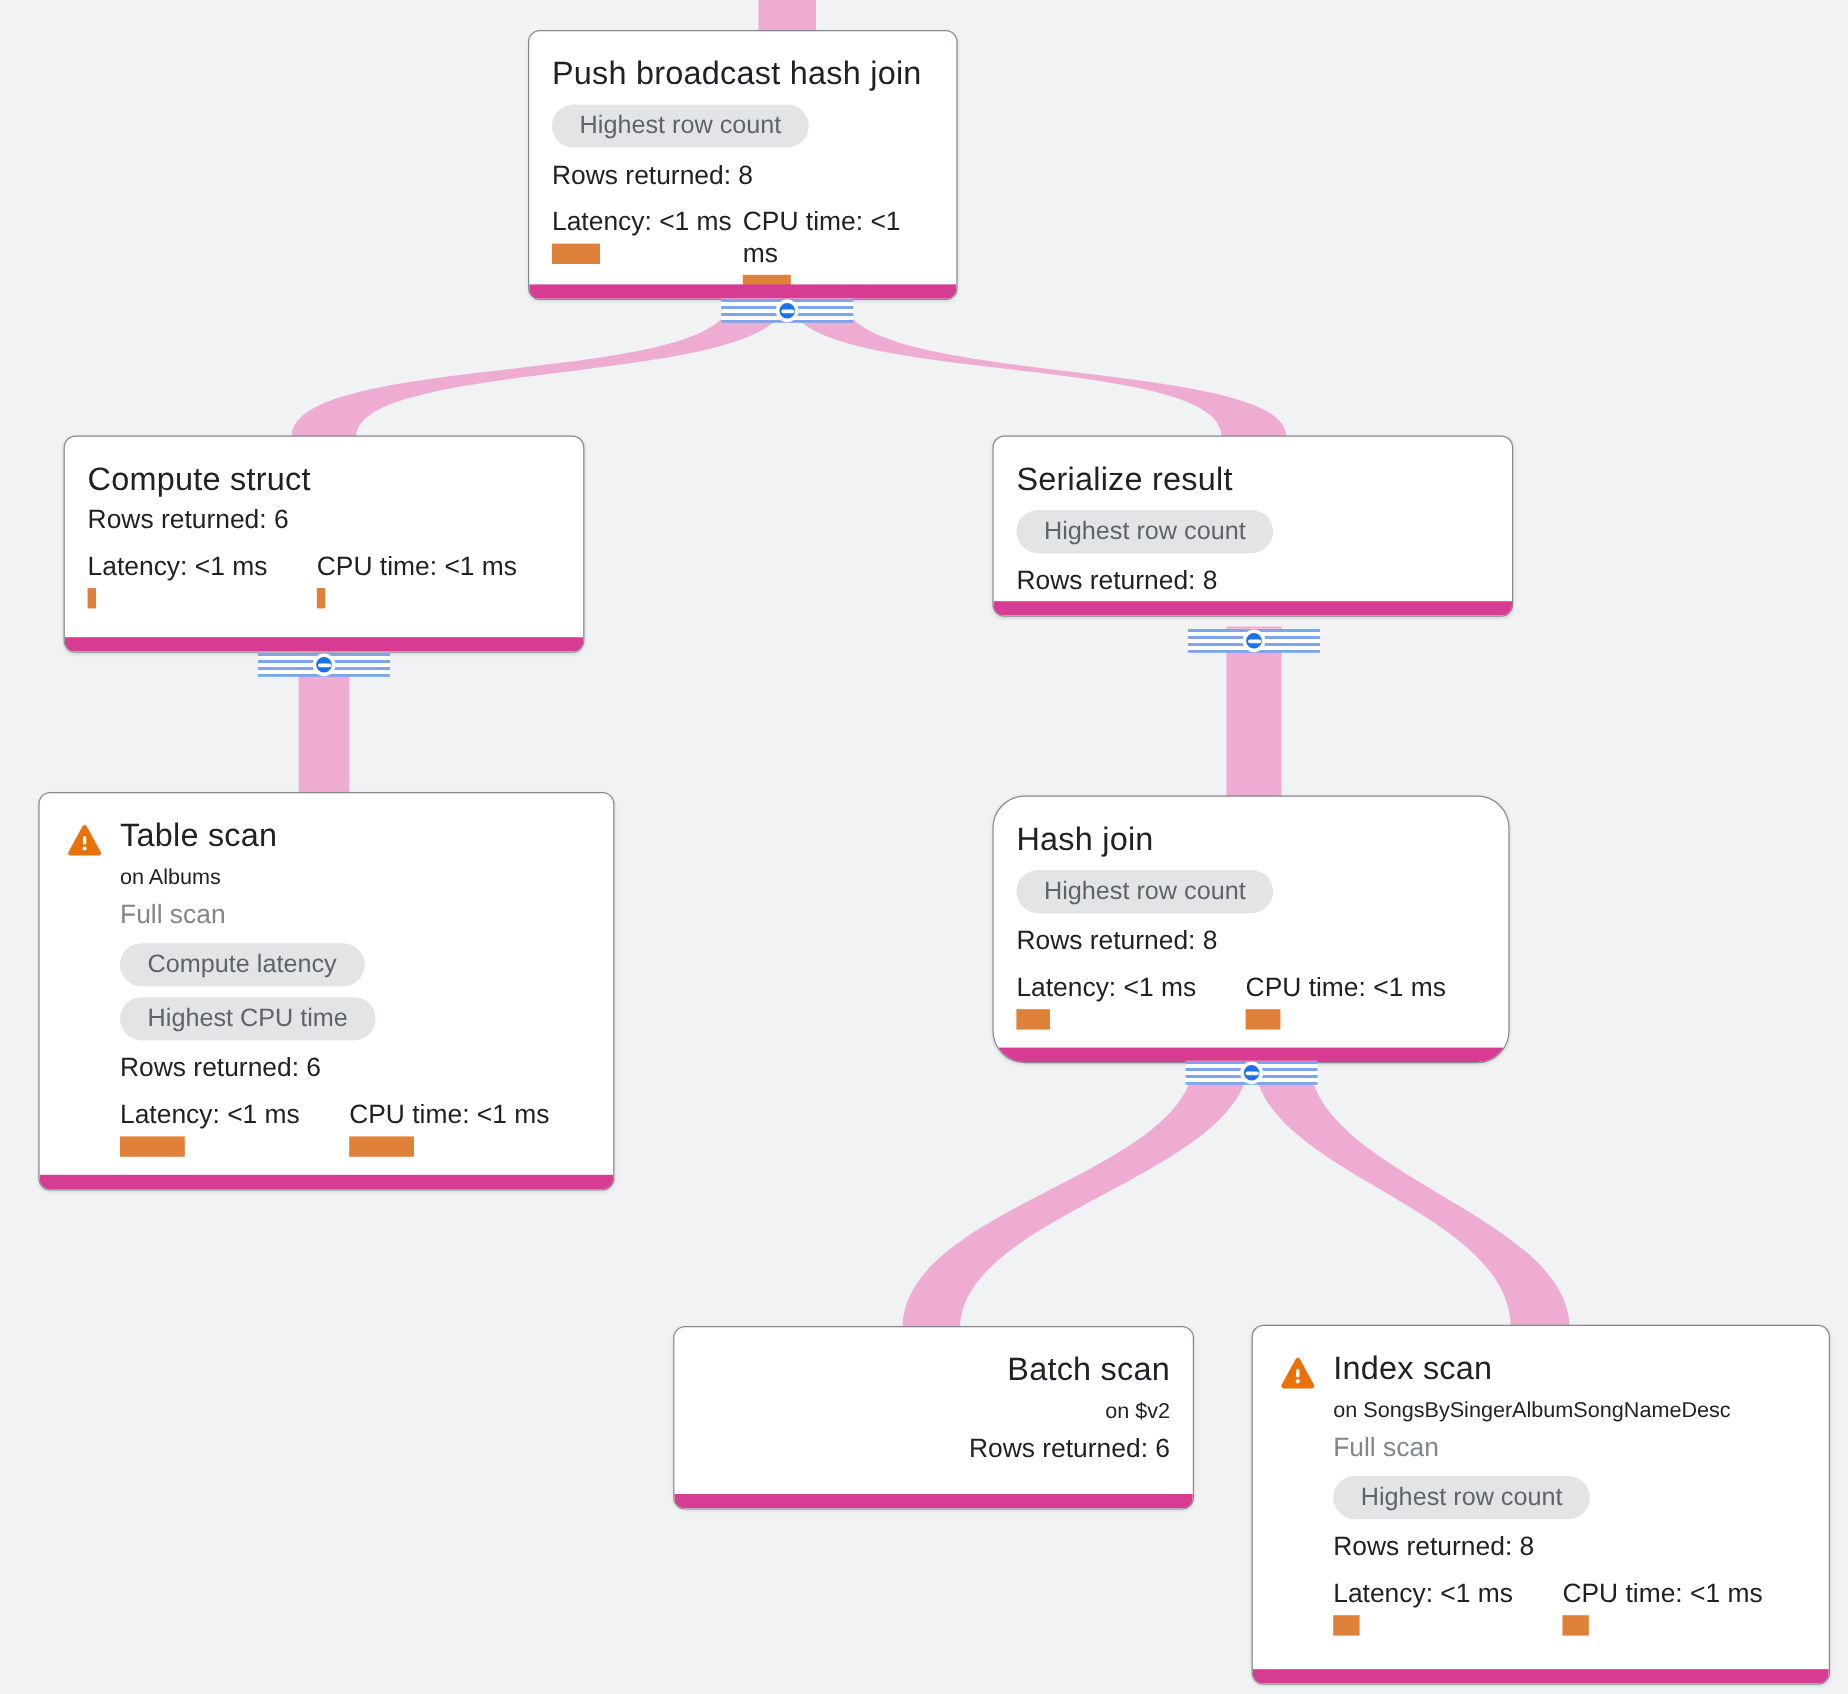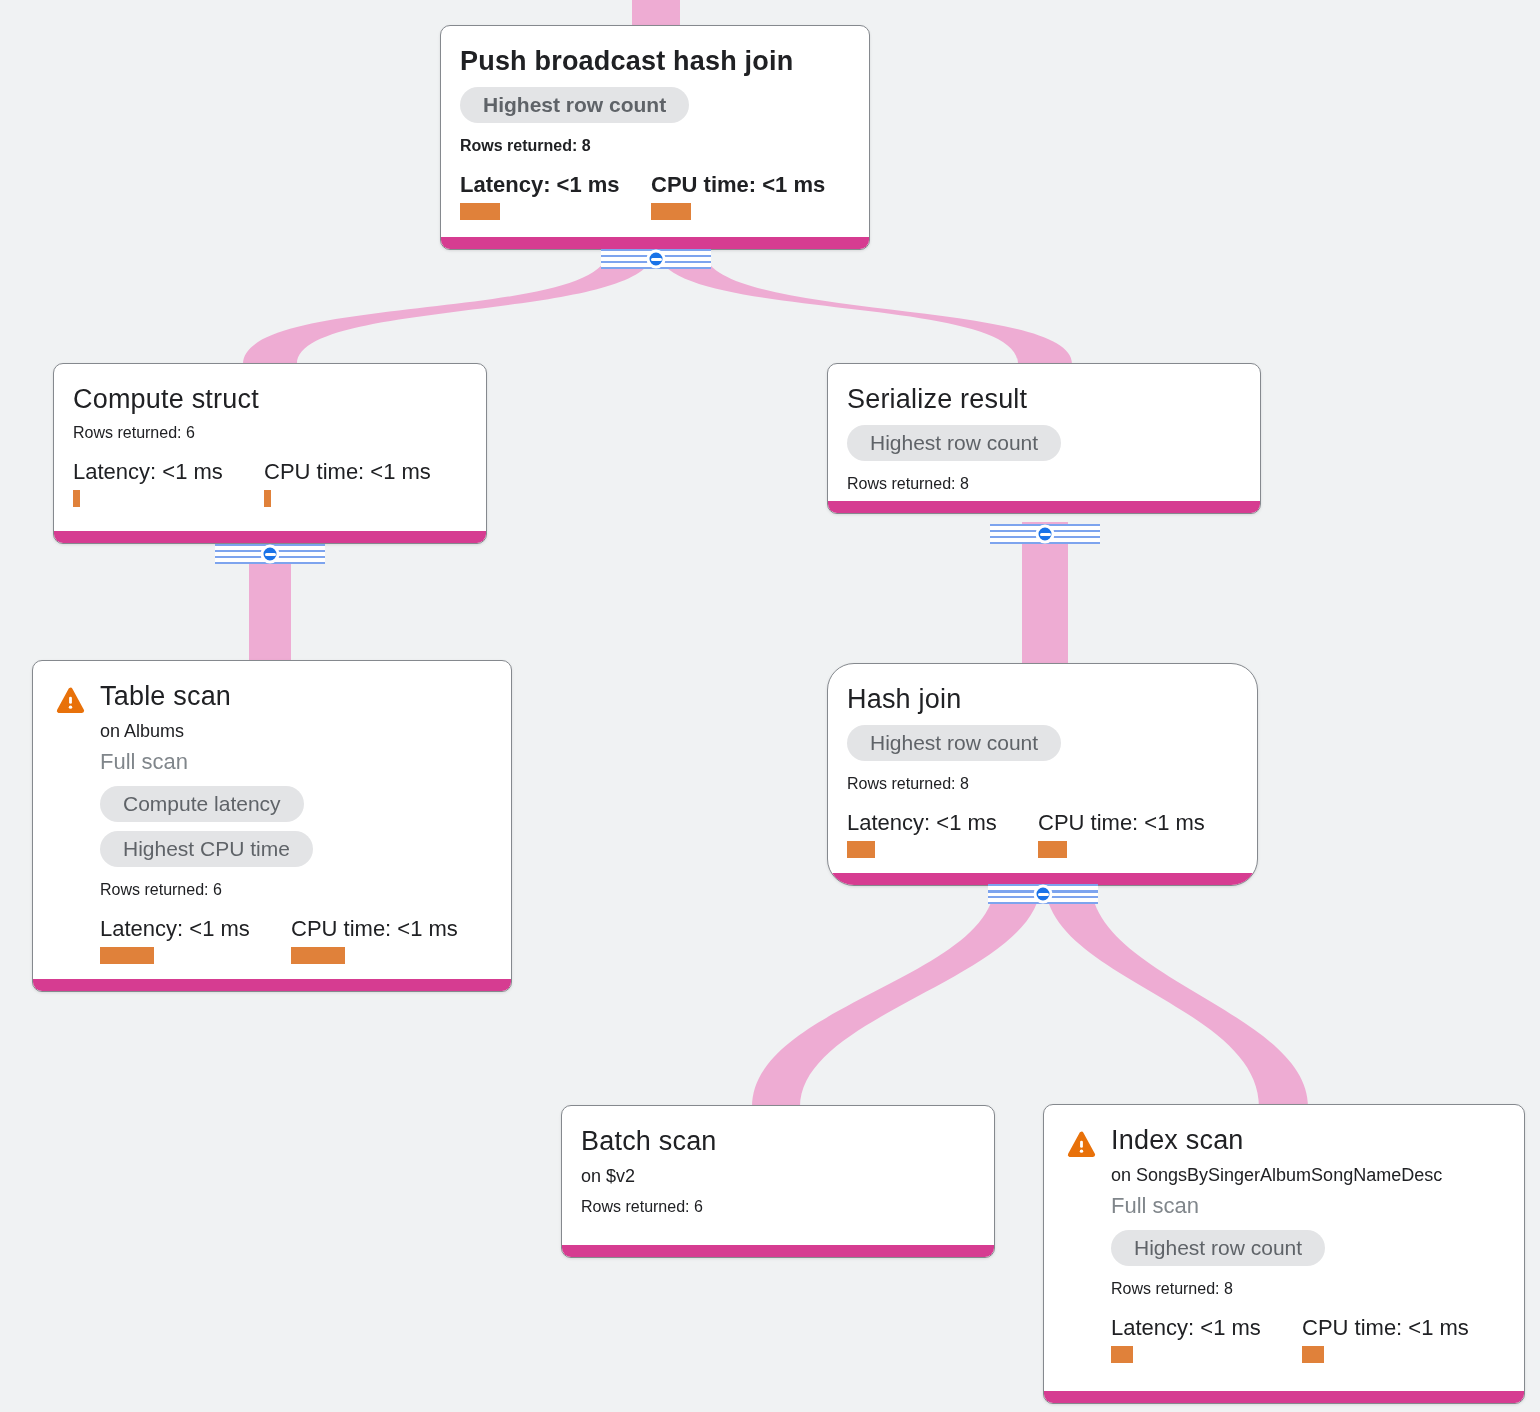--- a/index.html
+++ b/index.html
@@ -57,21 +57,21 @@
     display:inline-block;
     background: var(--badge-bg);
     color: var(--badge-text);
     font-size: 21px;
     line-height: 24px;
     padding: 6px 23px;
     border-radius: 999px;
     margin-top: 9px;
   }
   .badge-row { line-height: 0; }
-  .rows-returned { font-size: 16px; line-height: 26px; margin-top: 10px; }
+  .rows-returned { font-size: 22px; line-height: 26px; margin-top: 10px; }
   .metrics { display:flex; margin-top: 13px; }
   .metric { width: 191px; }
   .metric-label { font-size: 22px; line-height: 26px; }
   .metric-bar { height: 17px; background: var(--orange); margin-top: 5px; }
 
   .collapse-ctl { position:absolute; width:110px; height:20px; z-index:3; }
   .collapse-stripes {
     position:absolute; inset:0;
     background: repeating-linear-gradient(180deg,
       var(--stripe-blue) 0 2.5px, #ffffff 2.5px 6px);
@@ -99,21 +99,21 @@
   <svg class="edges" width="1540" height="1412" viewBox="0 0 1540 1412">
     <path d="M632 0 H680 V27 H632 Z"></path>
     <path d="M608 250 C608 322 243 293 243 364 L297 364 C297 298 654 322 654 250 Z"></path>
     <path d="M658 250 C658 322 1018 293 1018 364 L1072 364 C1072 298 704 322 704 250 Z"></path>
     <path d="M249 540 H291 V663 H249 Z"></path>
     <path d="M1022 522 H1068 V665 H1022 Z"></path>
     <path d="M995 882 C995 978 752 1005 752 1107 L800 1107 C800 1012 1041 978 1041 882 Z"></path>
     <path d="M1045 882 C1045 978 1259 1005 1259 1107 L1308 1107 C1308 1012 1091 978 1091 882 Z"></path>
   </svg>
 
-  <div class="card" style="left:440px; top:25px; width:430px; height:225px;font-weight:bold;">
+  <div class="card" style="left:440px; top:25px; width:358px; height:225px;">
     <div class="card-body">
       <div class="node-title">Push broadcast hash join</div>
       <div class="badge-row"><span class="badge">Highest row count</span></div>
       <div class="rows-returned">Rows returned: 8</div>
       <div class="metrics">
         <div class="metric">
           <div class="metric-label">Latency: &lt;1 ms</div>
           <div class="metric-bar" style="width: 40px;"></div>
         </div>
         <div class="metric">
@@ -195,21 +195,21 @@
         </div>
         <div class="metric">
           <div class="metric-label">CPU time: &lt;1 ms</div>
           <div class="metric-bar" style="width: 29px;"></div>
         </div>
       </div>
     </div>
     <div class="card-footer"></div>
   </div>
 
-  <div class="card" style="left:561px; top:1105px; width:434px; height:153px;">
+  <div class="card" style="left:561px; top:1105px; width:434px; height:153px;text-align:right;">
     <div class="card-body">
       <div class="node-title">Batch scan</div>
       <div class="node-subtitle">on $v2</div>
       <div class="rows-returned" style="margin-top:2px;">Rows returned: 6</div>
     </div>
     <div class="card-footer"></div>
   </div>
 
   <div class="card" style="left:1043px; top:1104px; width:482px; height:300px;">
     <div class="card-body with-icon">

